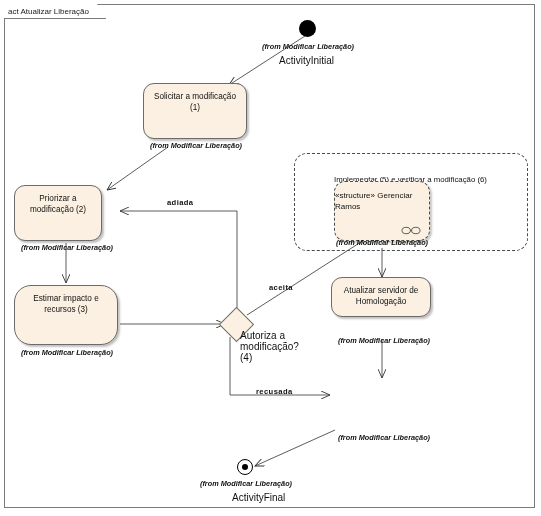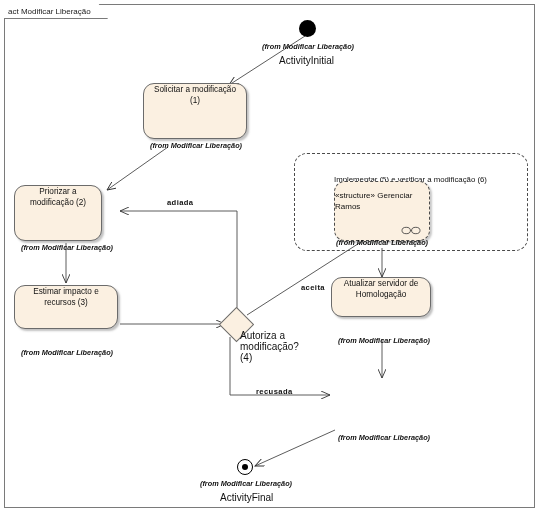--- a/index.html
+++ b/index.html
@@ -59,20 +59,21 @@
   .action {
     position: absolute;
     box-sizing: border-box;
     background: #fbf0e1;
     border: 1px solid #6b6b6b;
     border-radius: 11px;
     box-shadow: 2px 2px 2px rgba(120,120,120,0.45);
     font-size: 8.2px;
     color: #111111;
     text-align: center;
+    padding-top: 7px;
     line-height: 11px;
   }
   .action .lbl { display: block; padding: 0 5px; }
 
   .frommark {
     position: absolute;
     font-size: 7.3px;
     font-style: italic;
     font-weight: bold;
     color: #111111;
@@ -167,21 +168,21 @@
     width: 20px;
     height: 9px;
   }
 </style>
 </head>
 <body>
 
 <div id="canvas">
 
   <div class="frame"></div>
-  <div class="frame-tab">act Modificar Liberação</div>
+  <div class="frame-tab">act Atualizar Liberação</div>
 
   <svg id="edges" viewBox="0 0 541 516" xmlns="http://www.w3.org/2000/svg">
     <defs>
       <marker id="arrow" markerWidth="10" markerHeight="8" refX="9" refY="4" orient="auto" markerUnits="userSpaceOnUse">
         <path d="M0,0 L9,4 L0,8" fill="none" stroke="#333333" stroke-width="0.9"></path>
       </marker>
     </defs>
     <g stroke="#4a4a4a" stroke-width="0.9" fill="none">
 
       <path d="M305,36 L229,85" marker-end="url(#arrow)"></path>
@@ -213,30 +214,30 @@
   <div class="action" style="left:143px; top:83px; width:104px; height:56px;">
     <span class="lbl">Solicitar a modificação (1)</span>
   </div>
   <div class="frommark" style="left:150px; top:141px;">(from Modificar Liberação)</div>
 
   <div class="action" style="left:14px; top:185px; width:88px; height:56px;">
     <span class="lbl">Priorizar a modificação (2)</span>
   </div>
   <div class="frommark" style="left:21px; top:243px;">(from Modificar Liberação)</div>
 
-  <div class="action" style="left:14px; top:285px; width:104px; height:44px;">
+  <div class="action" style="left:14px; top:285px; width:104px; height:60px;border-radius:17px;">
     <span class="lbl">Estimar impacto e recursos (3)</span>
   </div>
   <div class="frommark" style="left:21px; top:348px;">(from Modificar Liberação)</div>
 
   <div class="decision" style="left:224px; top:312px;"></div>
   <div class="plainlabel" style="left:240px; top:330px; line-height:11px; white-space:normal; width:58px;">Autoriza a modificação? (4)</div>
 
   <div class="edgelabel" style="left:167px; top:198px;">adiada</div>
-  <div class="edgelabel" style="left:269px; top:283px;margin-left:32px;">aceita</div>
+  <div class="edgelabel" style="left:269px; top:283px;">aceita</div>
   <div class="edgelabel" style="left:256px; top:387px;">recusada</div>
 
   <div class="region" style="left:294px; top:153px; width:234px; height:98px;"></div>
   <div class="region-title" style="left:334px; top:175px;">Implementar (5) e verificar a modificação (6)</div>
 
   <div class="struct-node" style="left:334px; top:181px; width:96px; height:60px;">
     <span class="lbl">«structure»</span>
     <span class="lbl">Gerenciar Ramos</span>
     <svg class="struct-icon" viewBox="0 0 20 9">
       <ellipse cx="5.2" cy="4.5" rx="4.2" ry="3.2" fill="none" stroke="#333" stroke-width="0.8"></ellipse>
@@ -248,15 +249,15 @@
 
   <div class="action" style="left:331px; top:277px; width:100px; height:40px;">
     <span class="lbl">Atualizar servidor de Homologação</span>
   </div>
   <div class="frommark" style="left:338px; top:336px;">(from Modificar Liberação)</div>
 
   <div class="frommark" style="left:338px; top:433px;">(from Modificar Liberação)</div>
 
   <div class="final-node" style="left:237px; top:459px;"></div>
   <div class="frommark" style="left:200px; top:479px;">(from Modificar Liberação)</div>
-  <div class="plainlabel" style="left:220px; top:492px;">ActivityFinal</div>
+  <div class="plainlabel" style="left:232px; top:492px;">ActivityFinal</div>
 
 </div>
 
 </body></html>

